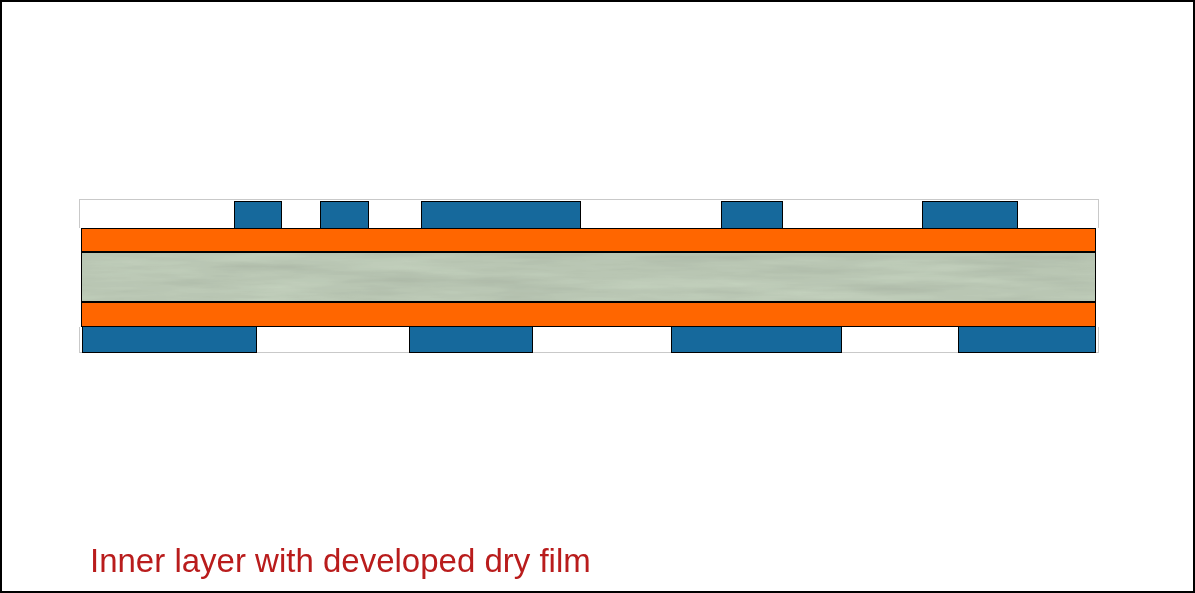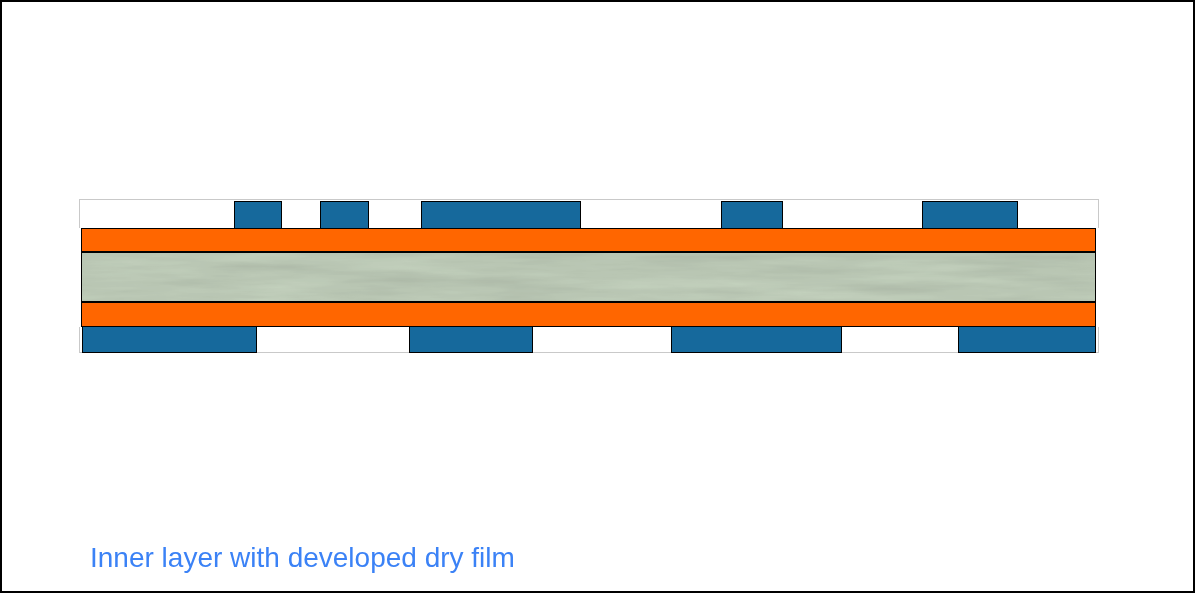--- a/index.html
+++ b/index.html
@@ -19,22 +19,22 @@
   }
   .abs { position: absolute; }
   .layer { border: 1px solid #000; }
   .strip-top { border: 1px solid #c9c9c9; border-bottom: none; background: #ffffff; }
   .strip-bottom { border: 1px solid #c9c9c9; border-top: none; background: #ffffff; }
   .pad { border: 1px solid #000; }
   .caption {
     position: absolute;
     left: 88px;
     top: 540px;
-    font-size: 28px;
-    color: #3b82f6;
+    font-size: 33px;
+    color: #b91c1c;
     letter-spacing: 0px;
     white-space: nowrap;
   }
   .texsvg {
     position: absolute;
     inset: 0;
     width: 100%;
     height: 100%;
     mix-blend-mode: multiply;
   }

